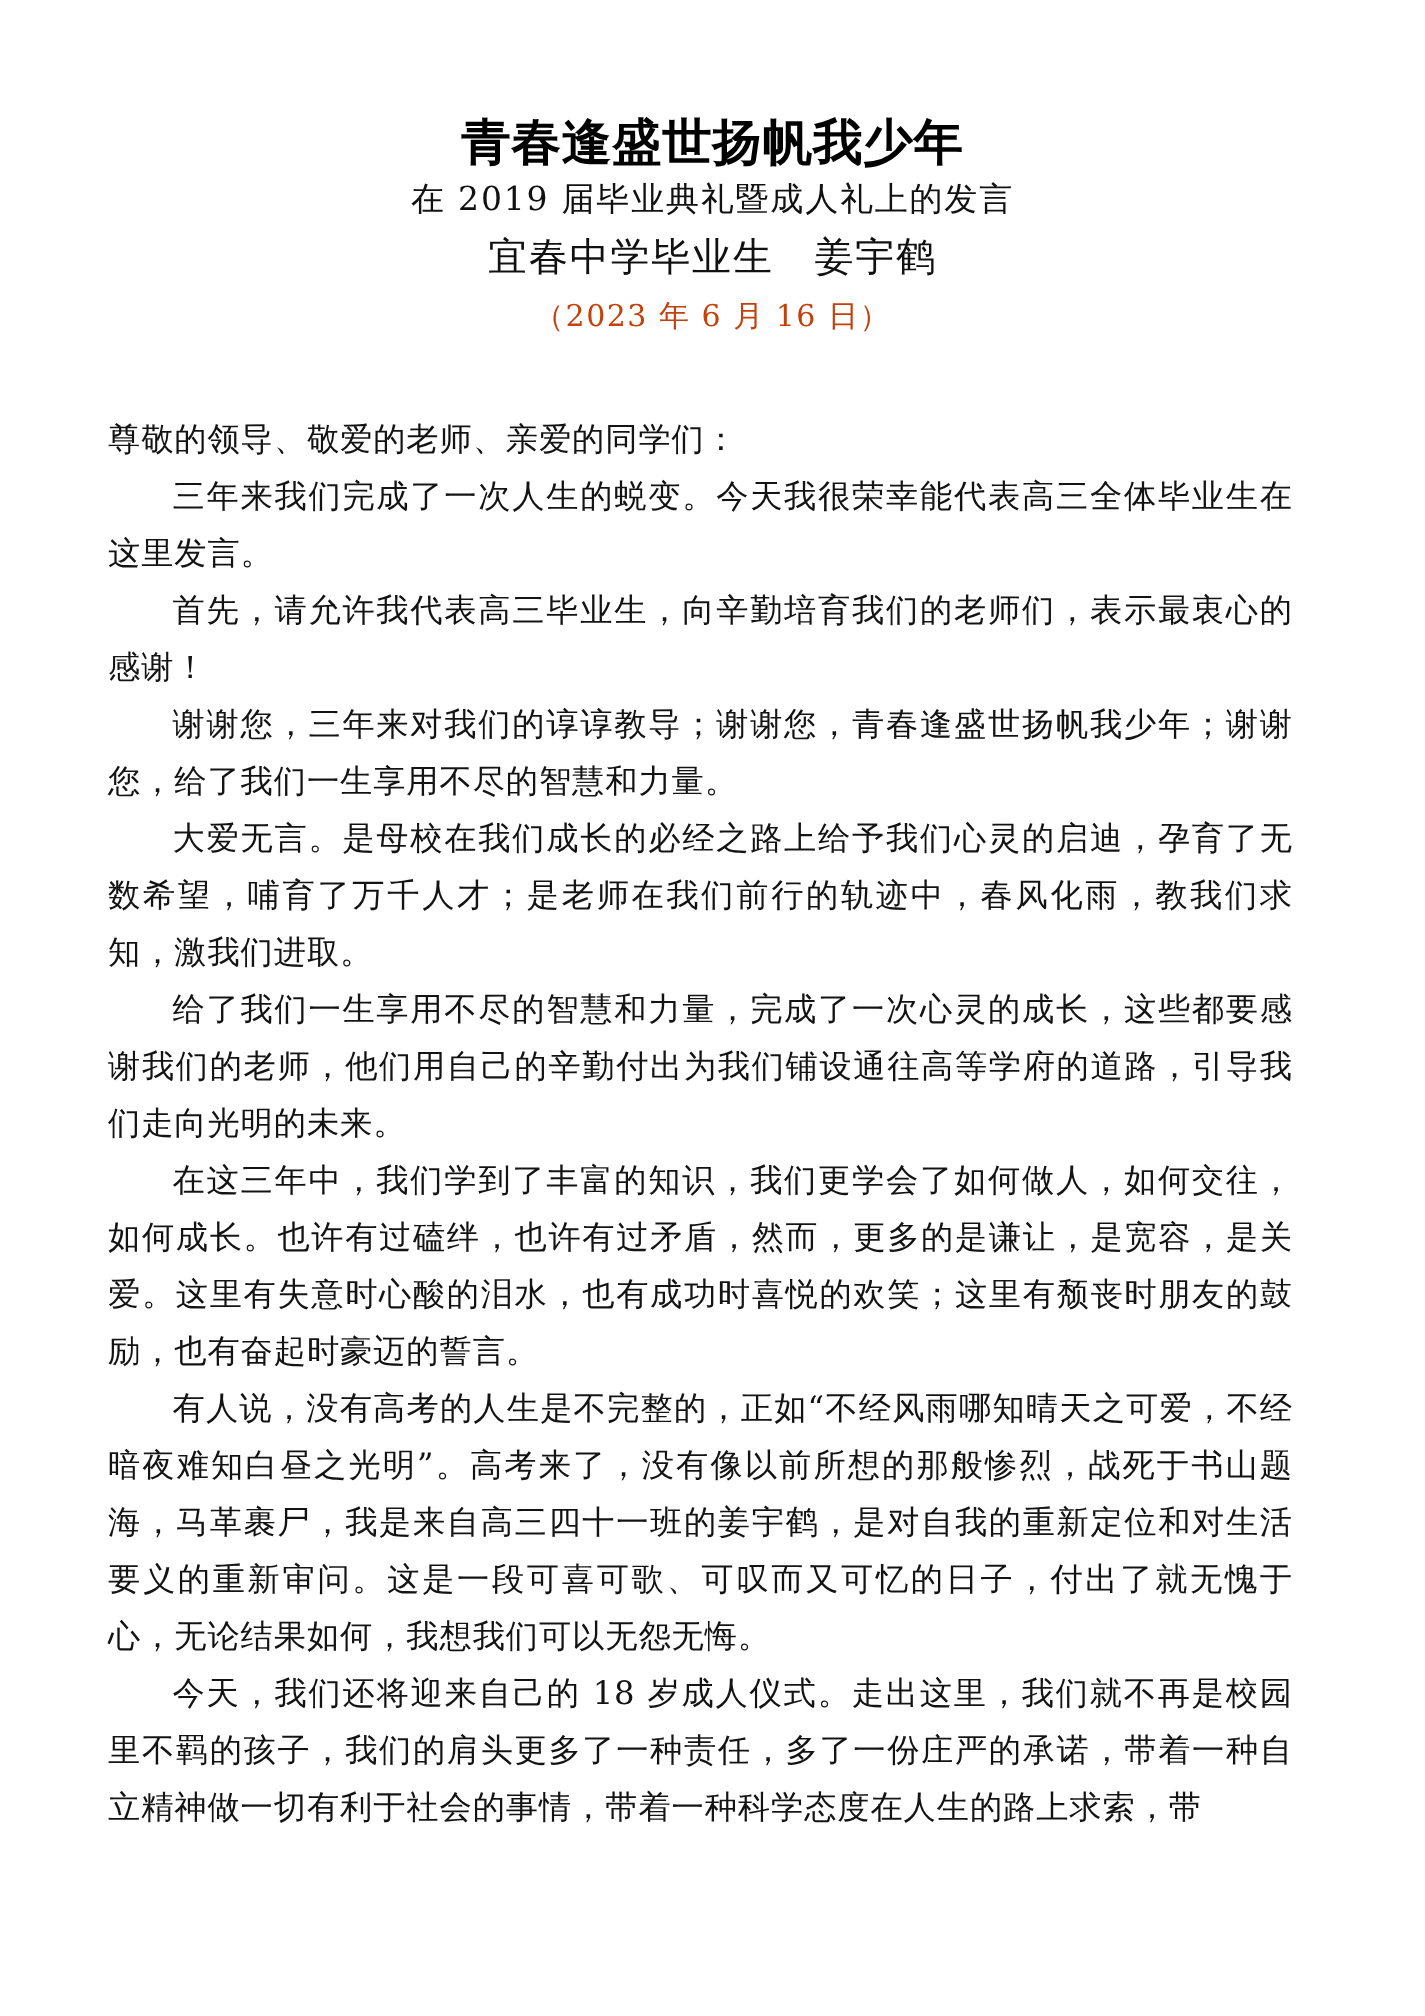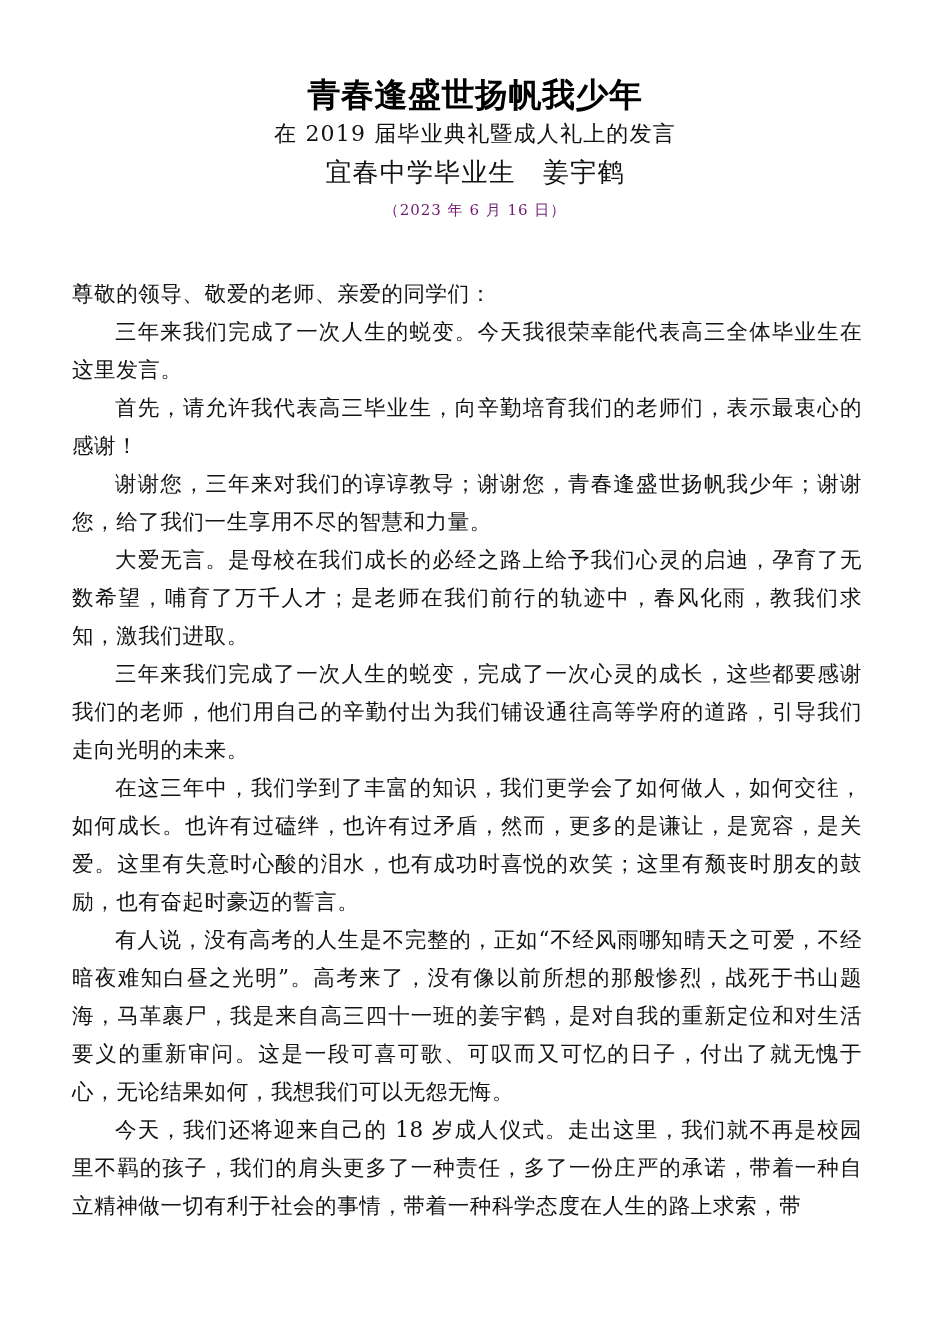--- a/index.html
+++ b/index.html
@@ -50,25 +50,25 @@
   .doc-byline {
     font-size: 26px;
     line-height: 36px;
     letter-spacing: 1.2px;
     margin: 2px 0 0 0;
     color: #111111;
     white-space: pre;
   }
 
   .doc-date {
-    font-size: 15px;
+    font-size: 20px;
     line-height: 34px;
     letter-spacing: 1px;
     margin: 3px 0 0 0;
-    color: #701a75;
+    color: #c2410c;
   }
 
   
   .doc-body {
     margin-top: 48px;
     padding-left: 72px;
     padding-right: 88px;
   }
 
   .para {
@@ -99,20 +99,20 @@
   </div>
 
   <div class="doc-body">
 
     <p class="para">尊敬的领导、敬爱的老师、亲爱的同学们：</p>
 
     <p class="para indent">三年来我们完成了一次人生的蜕变。今天我很荣幸能代表高三全体毕业生在这里发言。</p>
     <p class="para indent">首先，请允许我代表高三毕业生，向辛勤培育我们的老师们，表示最衷心的感谢！</p>
     <p class="para indent">谢谢您，三年来对我们的谆谆教导；谢谢您，青春逢盛世扬帆我少年；谢谢您，给了我们一生享用不尽的智慧和力量。</p>
     <p class="para indent">大爱无言。是母校在我们成长的必经之路上给予我们心灵的启迪，孕育了无数希望，哺育了万千人才；是老师在我们前行的轨迹中，春风化雨，教我们求知，激我们进取。</p>
-    <p class="para indent">三年来我们完成了一次人生的蜕变，完成了一次心灵的成长，这些都要感谢我们的老师，他们用自己的辛勤付出为我们铺设通往高等学府的道路，引导我们走向光明的未来。</p>
+    <p class="para indent">给了我们一生享用不尽的智慧和力量，完成了一次心灵的成长，这些都要感谢我们的老师，他们用自己的辛勤付出为我们铺设通往高等学府的道路，引导我们走向光明的未来。</p>
     <p class="para indent">在这三年中，我们学到了丰富的知识，我们更学会了如何做人，如何交往，如何成长。也许有过磕绊，也许有过矛盾，然而，更多的是谦让，是宽容，是关爱。这里有失意时心酸的泪水，也有成功时喜悦的欢笑；这里有颓丧时朋友的鼓励，也有奋起时豪迈的誓言。</p>
     <p class="para indent">有人说，没有高考的人生是不完整的，正如“不经风雨哪知晴天之可爱，不经暗夜难知白昼之光明”。高考来了，没有像以前所想的那般惨烈，战死于书山题海，马革裹尸，我是来自高三四十一班的姜宇鹤，是对自我的重新定位和对生活要义的重新审问。这是一段可喜可歌、可叹而又可忆的日子，付出了就无愧于心，无论结果如何，我想我们可以无怨无悔。</p>
     <p class="para indent">今天，我们还将迎来自己的 18 岁成人仪式。走出这里，我们就不再是校园里不羁的孩子，我们的肩头更多了一种责任，多了一份庄严的承诺，带着一种自立精神做一切有利于社会的事情，带着一种科学态度在人生的路上求索，带</p>
 
   </div>
 
 </div>
 
 </body></html>

